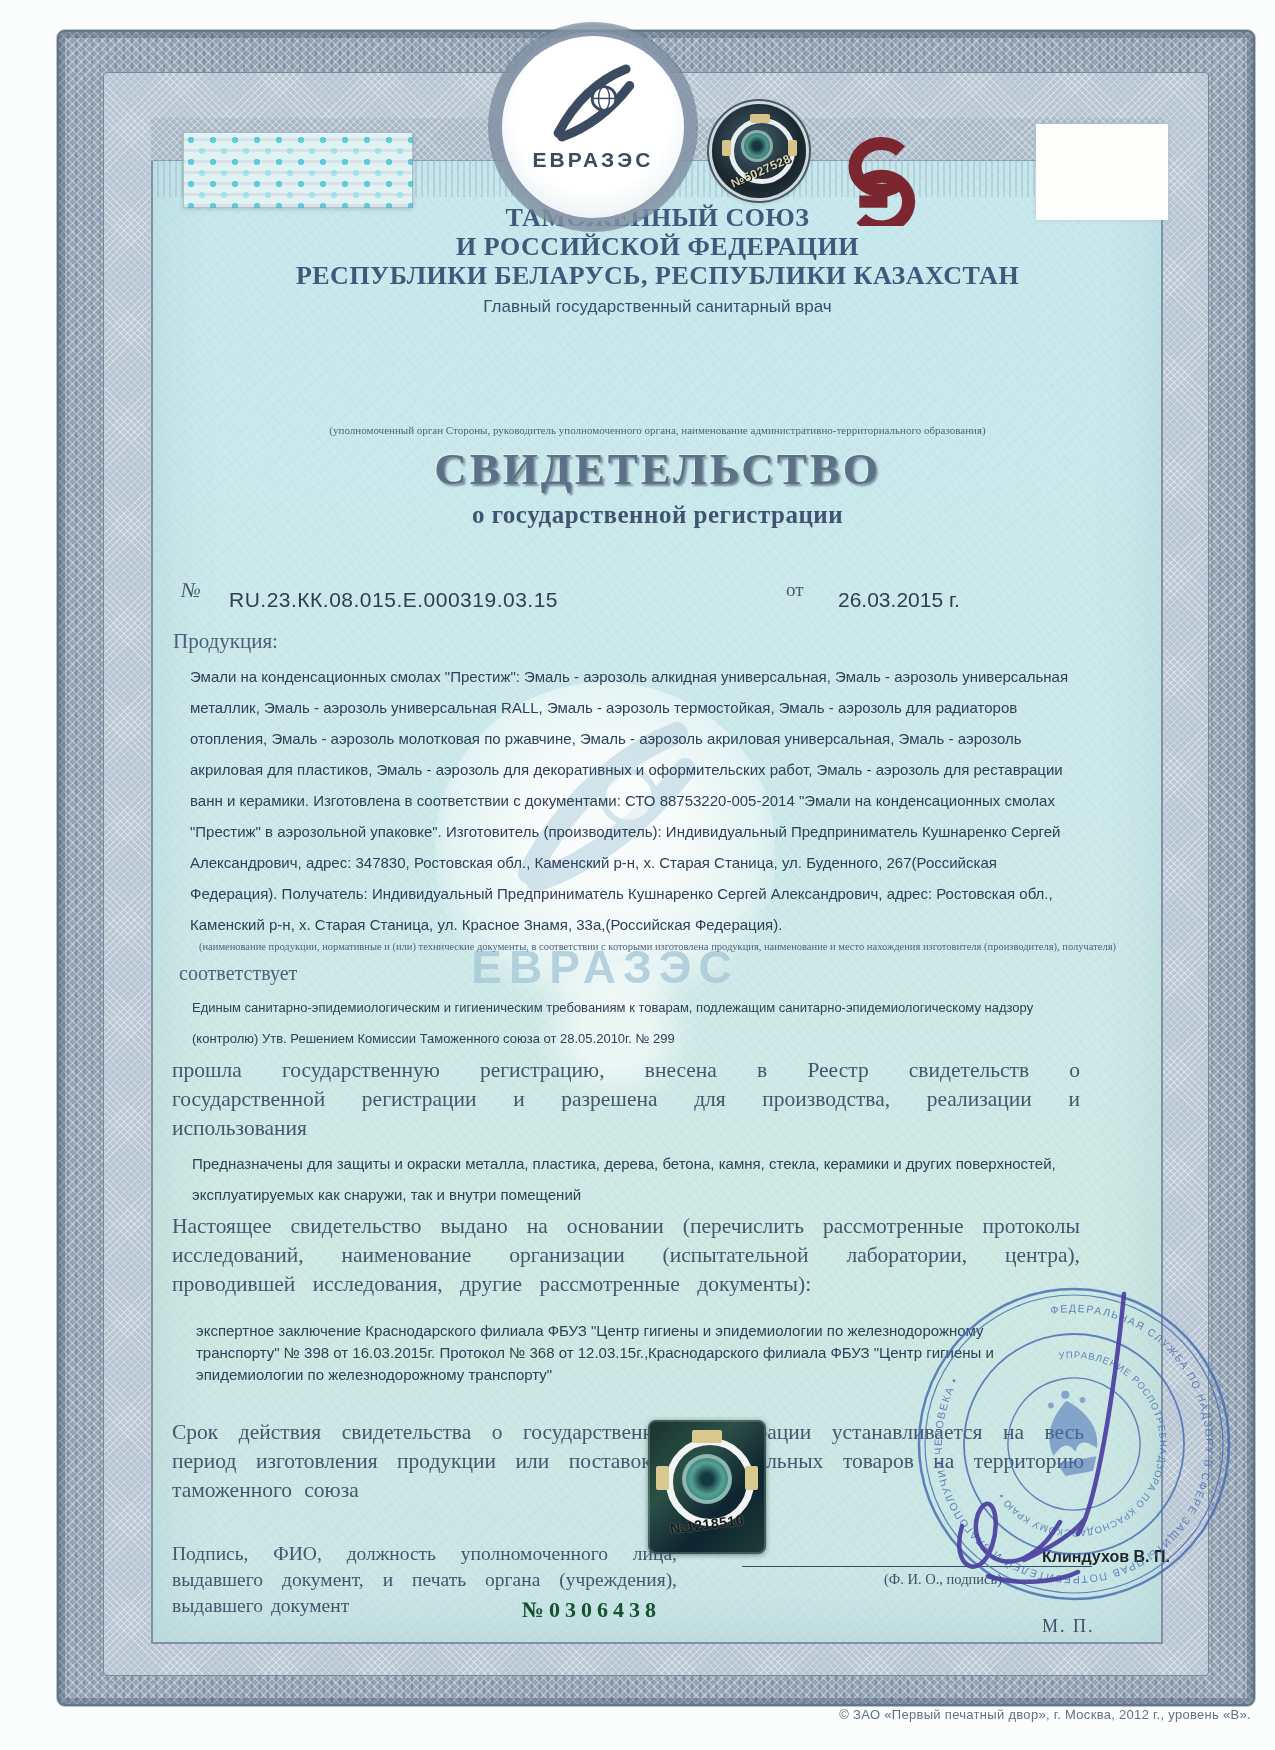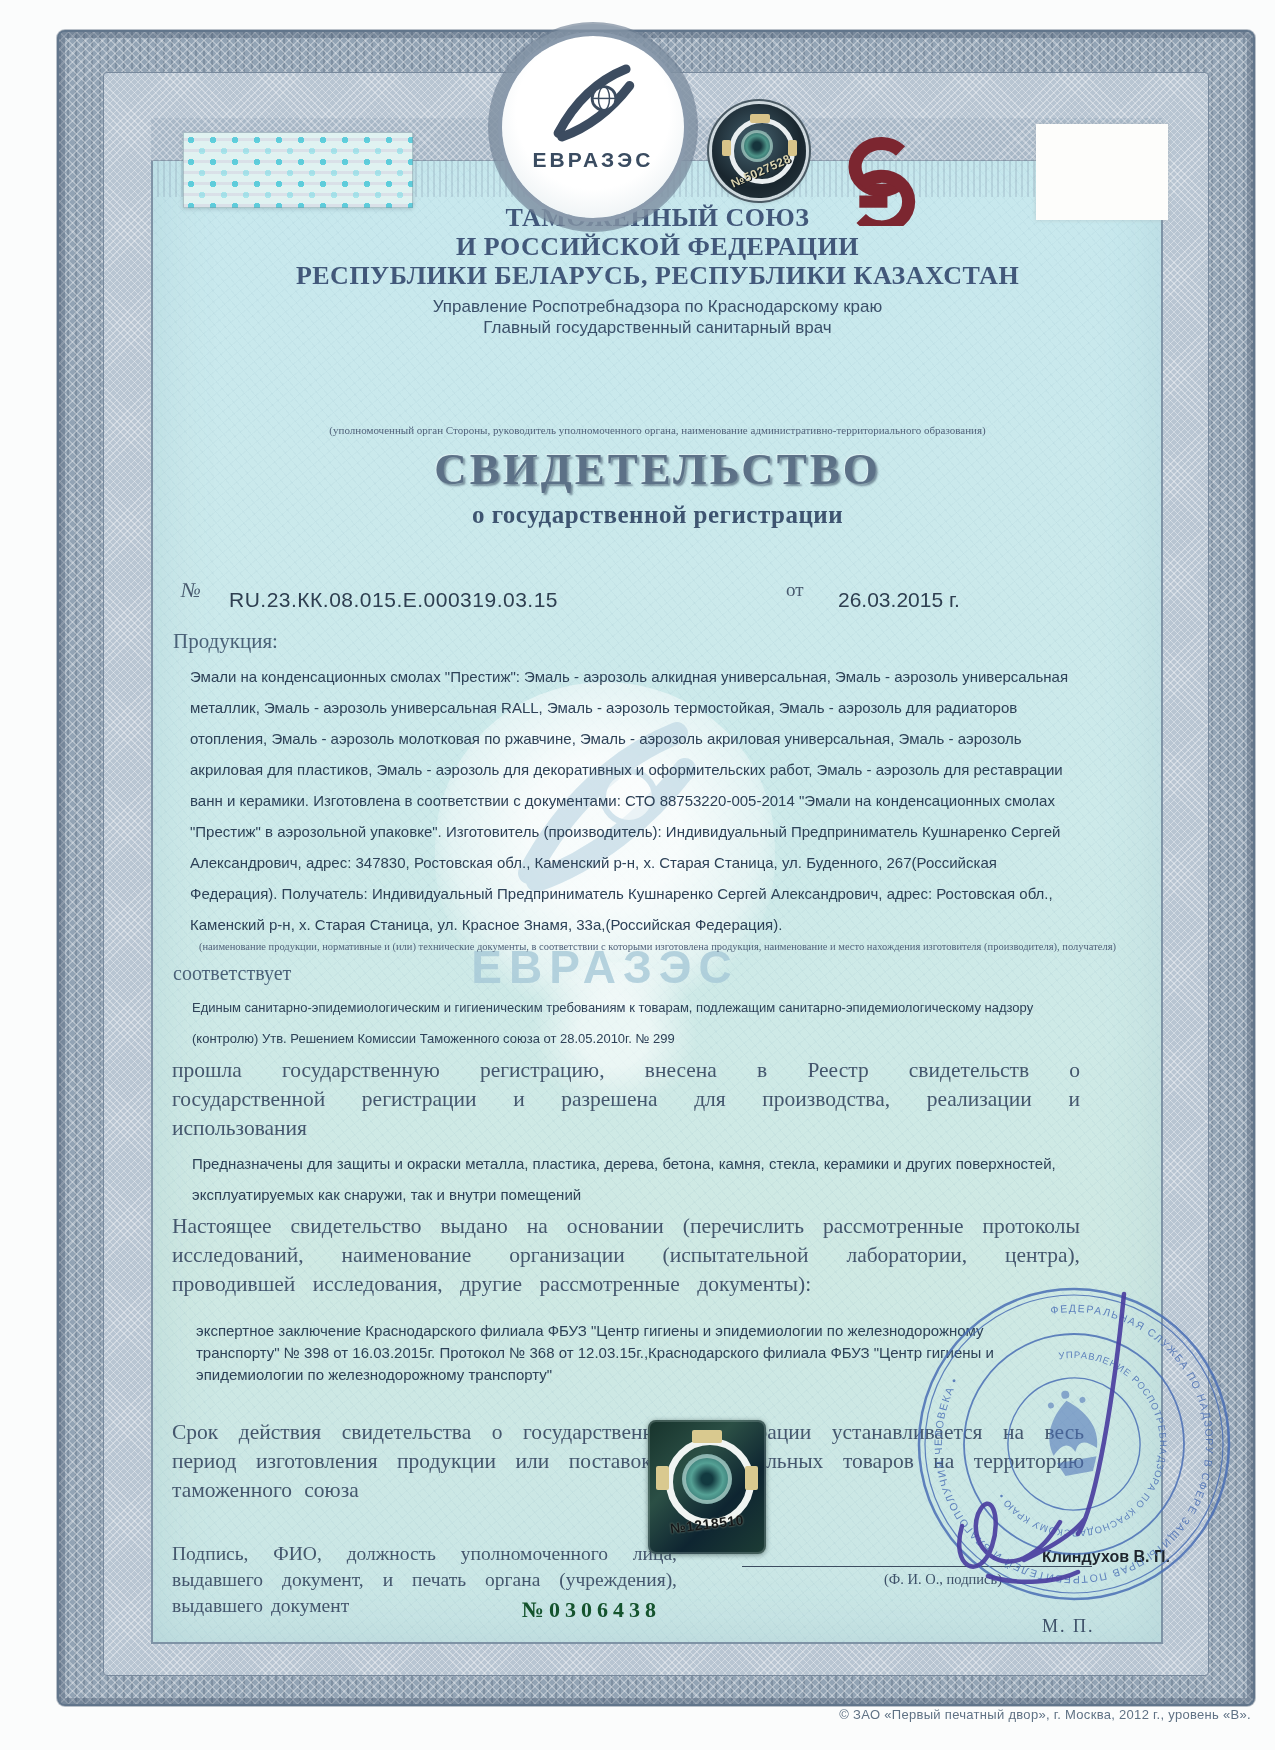--- a/index.html
+++ b/index.html
@@ -256,38 +256,37 @@
 </svg>
 
 <div class="scan-patch"></div>
 
 <div class="abs center-col union-title" style="top:203px;">
   <div>ТАМОЖЕННЫЙ СОЮЗ</div>
   <div>И РОССИЙСКОЙ ФЕДЕРАЦИИ</div>
   <div>РЕСПУБЛИКИ БЕЛАРУСЬ, РЕСПУБЛИКИ КАЗАХСТАН</div>
 </div>
 <div class="abs center-col authority" style="top:297px;">
-  <div>Управление Роспотребнадзора по Краснодарскому краю</div>
   <div>Главный государственный санитарный врач</div>
 </div>
 <div class="abs center-col small-caption" style="top:424px;">(уполномоченный орган Стороны, руководитель уполномоченного органа, наименование административно-территориального образования)</div>
 
 <div class="abs center-col big-title" style="top:443px;">СВИДЕТЕЛЬСТВО</div>
 <div class="abs center-col sub-title" style="top:501px;">о государственной регистрации</div>
 
 <div class="abs num-sign" style="left:181px;top:578px;">№</div>
 <div class="abs reg-number" style="left:229px;top:588px;">RU.23.КК.08.015.Е.000319.03.15</div>
 <div class="abs from-label" style="left:786px;top:579px;">от</div>
 <div class="abs reg-date" style="left:838px;top:588px;">26.03.2015 г.</div>
 
 <div class="abs serif-label" style="left:173px;top:629px;">Продукция:</div>
 <div class="abs body-sans" style="left:190px;top:661px;width:890px;">Эмали на конденсационных смолах "Престиж": Эмаль - аэрозоль алкидная универсальная, Эмаль - аэрозоль универсальная металлик, Эмаль - аэрозоль универсальная RALL, Эмаль - аэрозоль термостойкая, Эмаль - аэрозоль для радиаторов отопления, Эмаль - аэрозоль молотковая по ржавчине, Эмаль - аэрозоль акриловая универсальная, Эмаль - аэрозоль акриловая для пластиков, Эмаль - аэрозоль для декоративных и оформительских работ, Эмаль - аэрозоль для реставрации ванн и керамики. Изготовлена в соответствии с документами: СТО 88753220-005-2014 "Эмали на конденсационных смолах "Престиж" в аэрозольной упаковке". Изготовитель (производитель): Индивидуальный Предприниматель Кушнаренко Сергей Александрович, адрес: 347830, Ростовская обл., Каменский р-н, х. Старая Станица, ул. Буденного, 267(Российская Федерация).  Получатель: Индивидуальный Предприниматель Кушнаренко Сергей Александрович, адрес: Ростовская обл., Каменский р-н, х. Старая Станица, ул. Красное Знамя, 33а,(Российская Федерация).</div>
 <div class="abs center-col small-caption" style="top:941px;font-size:10.5px;">(наименование продукции, нормативные и (или) технические документы, в соответствии с которыми изготовлена продукция, наименование и место нахождения изготовителя (производителя), получателя)</div>
 
-<div class="abs serif-label" style="left:173px;top:962px;font-size:20px;font-family:Liberation Serif, serif;">соответствует</div>
+<div class="abs serif-label" style="left:179px;top:962px;font-size:20px;font-family:Liberation Serif, serif;">соответствует</div>
 <div class="abs body-sans" style="left:192px;top:992px;width:890px;font-size:13px;">Единым санитарно-эпидемиологическим и гигиеническим требованиям к товарам, подлежащим санитарно-эпидемиологическому надзору (контролю) Утв. Решением Комиссии Таможенного союза от 28.05.2010г. № 299</div>
 
 <div class="abs serif-par" style="left:172px;top:1056px;width:908px;">прошла государственную регистрацию, внесена в Реестр свидетельств о государственной регистрации и разрешена для производства, реализации и использования</div>
 <div class="abs body-sans" style="left:192px;top:1148px;width:880px;">Предназначены для защиты и окраски металла, пластика, дерева, бетона, камня, стекла, керамики и других поверхностей, эксплуатируемых как снаружи, так и внутри помещений</div>
 
 <div class="abs serif-par" style="left:172px;top:1212px;width:908px;">Настоящее свидетельство выдано на основании (перечислить рассмотренные протоколы исследований, наименование организации (испытательной лаборатории, центра), проводившей исследования, другие рассмотренные документы):</div>
 <div class="abs body-sans" style="left:196px;top:1320px;width:870px;line-height:22px;">экспертное заключение Краснодарского филиала ФБУЗ "Центр гигиены и эпидемиологии по железнодорожному транспорту" № 398 от 16.03.2015г. Протокол № 368 от 12.03.15г.,Краснодарского филиала ФБУЗ "Центр гигиены и эпидемиологии по железнодорожному транспорту"</div>
 
 <div class="abs serif-par tight" style="left:172px;top:1418px;width:912px;">Срок действия свидетельства о государственной регистрации устанавливается на весь период изготовления продукции или поставок подконтрольных товаров на территорию таможенного союза</div>
 

